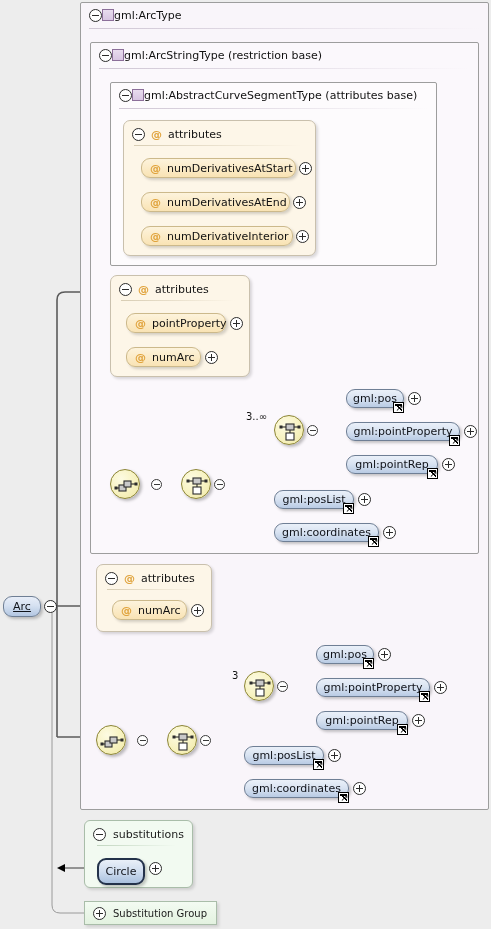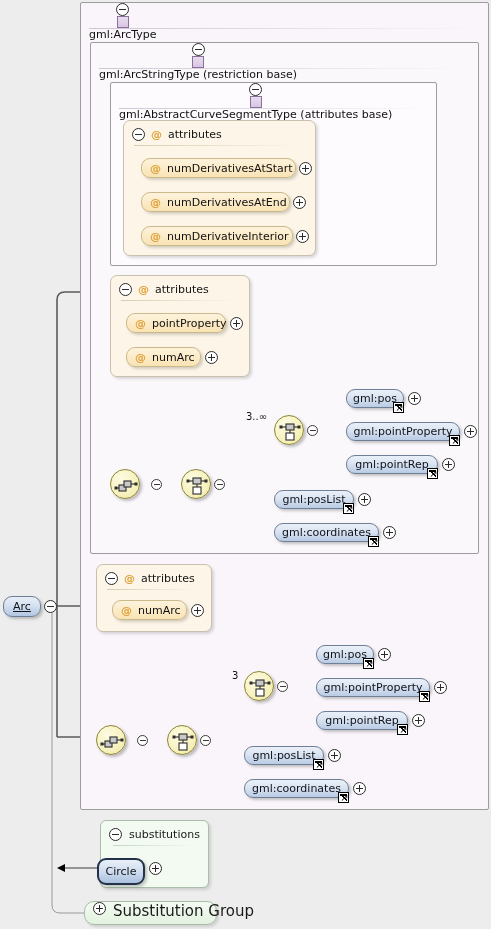--- a/index.html
+++ b/index.html
@@ -22,21 +22,20 @@
     background:#faf6fb;
     border-radius:2px;
   }
   .ctype.lvl1{background:#f9f5fa;}
   .ctype.lvl2{background:#fbf8fc;}
   .ctype.lvl3{background:#fdfbfd;}
   .ctype-hd{
     position:absolute;left:0;top:0;height:24px;
     display:flex;align-items:center;padding-left:8px;
     white-space:nowrap;
-    flex-direction:column;
   }
   .ctype-hd .lbl{font-size:11px;color:#111;}
   .hdrule{position:absolute;height:1px;left:8px;right:8px;top:25px;
     background:linear-gradient(to right,#cfc6d4,rgba(207,198,212,0));}
 
   
   .attgrp{
     border:1px solid #c9c0ad;
     background:#fdf6e8;
     border-radius:7px;
@@ -53,25 +52,25 @@
     border:1px solid #a9bda9;
     background:#f2faf1;
     border-radius:6px;
     box-shadow:2px 2px 3px rgba(0,0,0,.13);
   }
   .subgrp-hd{position:absolute;left:8px;top:4px;height:18px;
     display:flex;align-items:center;gap:7px;white-space:nowrap;}
   .subgrp .rule{position:absolute;height:1px;left:12px;right:16px;top:24px;
     background:linear-gradient(to right,#c2d6c0,rgba(194,214,192,0));}
   .subbar{
-    border:1px solid #a9bda9;border-radius:10px;
+    border:1px solid #a9bda9;border-radius:0;
     background:linear-gradient(to bottom,#f3fbf2,#e3f2e0);
-    display:flex;gap:7px;padding-left:8px;
+    display:flex;align-items:center;gap:7px;padding-left:8px;
     box-shadow:2px 2px 3px rgba(0,0,0,.13);
-    white-space:nowrap;font-size:15px;
+    white-space:nowrap;font-size:10px;
   }
 
   
   .attpill{
     border:1px solid #ccb98b;
     border-radius:9px;
     background:linear-gradient(to bottom,#fdf3dc,#f9e3b4);
     box-shadow:2px 2px 3px rgba(0,0,0,.17);
     display:flex;align-items:center;gap:6px;
     padding:0 9px 0 8px;
@@ -522,21 +521,21 @@
   <span class="ctl plus abs" style="left:328px;top:749px;"></span>
 
   <div class="elem" style="left:244px;top:779px;width:105px;height:19px;">
     <span>gml:coordinates</span>
     <span class="refbadge" style="left:93px;top:12px;">
       <span class="arrowglyph">↗</span>
     </span>
   </div>
   <span class="ctl plus abs" style="left:353px;top:782px;"></span>
 
-  <div class="abs subgrp" style="left:100px;top:820px;width:109px;height:68px;">
+  <div class="abs subgrp" style="left:84px;top:820px;width:109px;height:68px;">
     <div class="subgrp-hd">
       <span class="ctl inline"></span>
       <span class="lbl">substitutions</span>
     </div>
     <div class="rule"></div>
   </div>
 
   <div class="elem circle" style="left:97px;top:858px;width:48px;height:27px;">
     <span>Circle</span>
   </div>

